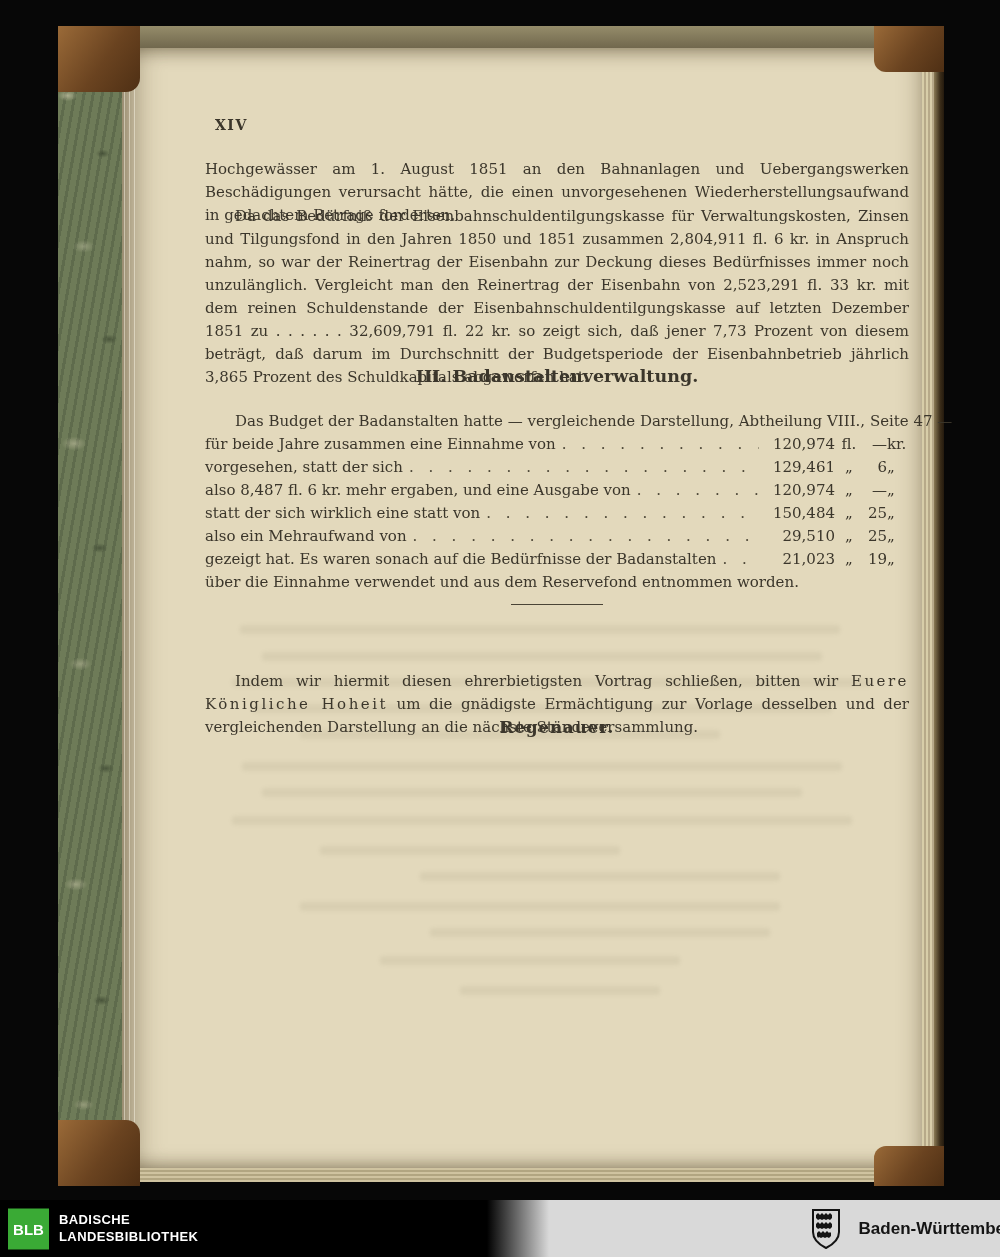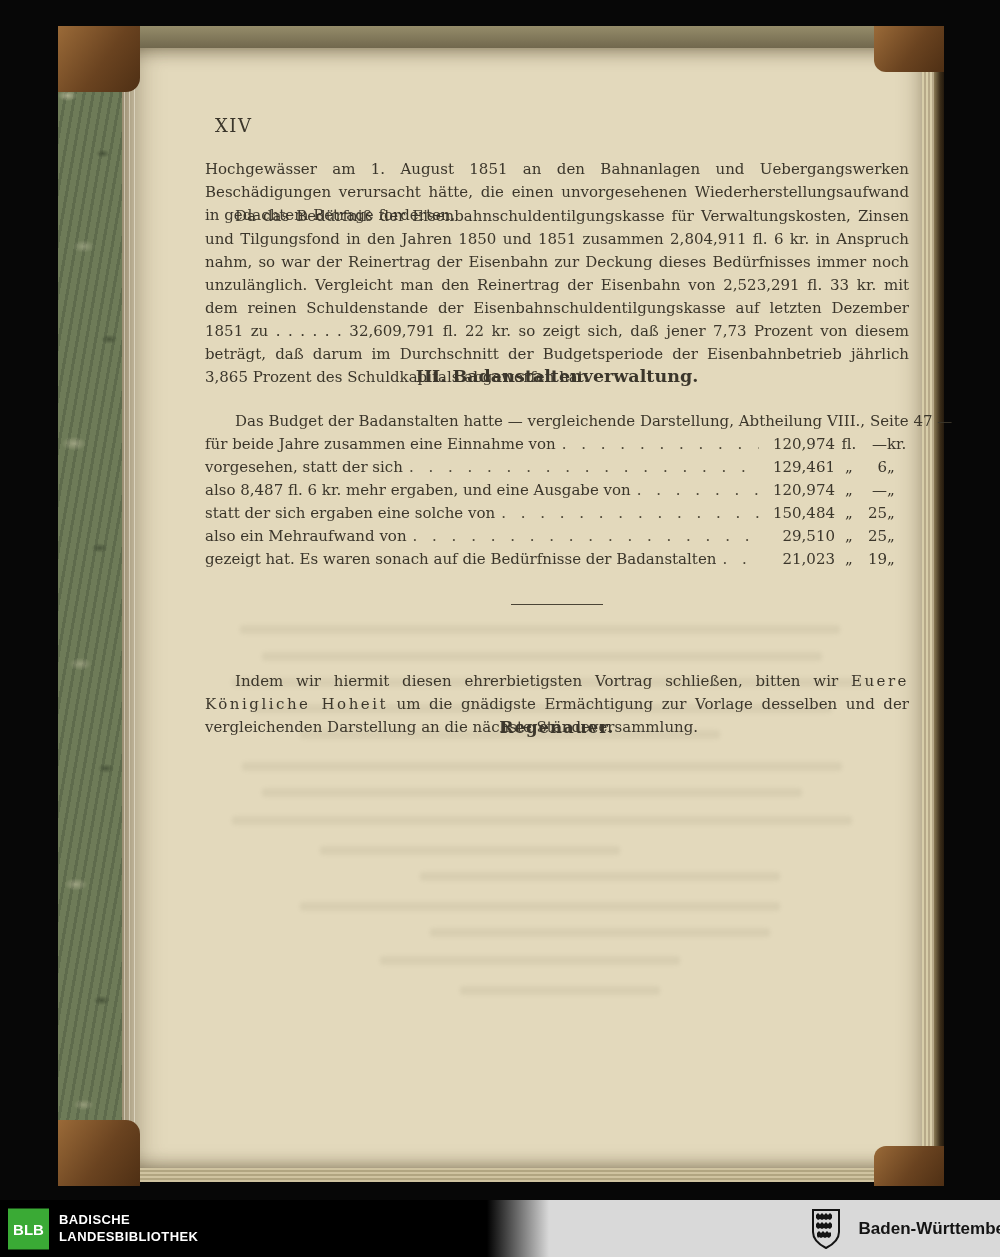--- a/index.html
+++ b/index.html
@@ -49,21 +49,21 @@
     background:linear-gradient(to right,#8a7a55,#3c2e1a 60%,#241a0e);}
   .bottom-strip{position:absolute;left:64px;bottom:4px;width:790px;height:14px;
     background:repeating-linear-gradient(0deg,#cfc3a0 0 2px,#b1a581 2px 4px);}
 
   
   .ghost{position:absolute;height:9px;background:#6b6548;opacity:.09;filter:blur(2px);border-radius:3px;}
 
   
   .content{position:absolute;left:205px;top:110px;width:704px;color:#3b362b;
     font-size:15px;line-height:23px;}
-  .pagenum{position:absolute;left:10px;top:4px;font-weight:normal;font-size:18px;letter-spacing:1.5px;}
+  .pagenum{position:absolute;left:10px;top:4px;font-weight:bold;font-size:14px;letter-spacing:1.5px;}
   .para{position:absolute;left:0;width:100%;text-align:justify;}
   .p1{top:48px;}
   .p2{top:95px;text-indent:30px;}
   .heading{position:absolute;top:255px;width:100%;text-align:center;font-weight:bold;font-size:17.5px;}
   .budget{position:absolute;top:300px;width:100%;}
   .budget-intro{text-indent:30px;white-space:nowrap;}
   .brow{display:flex;align-items:baseline;}
   .brow .lbl{white-space:nowrap;}
   .brow .dots{flex:1;overflow:hidden;white-space:nowrap;letter-spacing:5px;color:#4e4838;padding:0 6px;}
   .brow .amt{width:76px;text-align:right;white-space:nowrap;}
@@ -152,21 +152,21 @@
       </div>
       <div class="brow">
         <span class="lbl">also 8,487 fl. 6 kr. mehr ergaben, und eine Ausgabe von</span>
         <span class="dots">. . . . . . . . . . . . . . . . . . . . . . . . . . . . . . . . . . . . . . . . . . . . . . . . . .</span>
         <span class="amt">120,974</span>
         <span class="u1">„</span>
         <span class="kr">—</span>
         <span class="u2">„</span>
       </div>
       <div class="brow">
-        <span class="lbl">statt der sich ergaben eine solche von</span>
+        <span class="lbl">statt der sich wirklich eine statt von</span>
         <span class="dots">. . . . . . . . . . . . . . . . . . . . . . . . . . . . . . . . . . . . . . . . . . . . . . . . . .</span>
         <span class="amt">150,484</span>
         <span class="u1">„</span>
         <span class="kr">25</span>
         <span class="u2">„</span>
       </div>
       <div class="brow">
         <span class="lbl">also ein Mehraufwand von</span>
         <span class="dots">. . . . . . . . . . . . . . . . . . . . . . . . . . . . . . . . . . . . . . . . . . . . . . . . . .</span>
         <span class="amt">29,510</span>
@@ -176,20 +176,21 @@
       </div>
       <div class="brow">
         <span class="lbl">gezeigt hat. Es waren sonach auf die Bedürfnisse der Badanstalten</span>
         <span class="dots">. . . . . . . . . . . . . . . . . . . . . . . . . . . . . . . . . . . . . . . . . . . . . . . . . .</span>
         <span class="amt">21,023</span>
         <span class="u1">„</span>
         <span class="kr">19</span>
         <span class="u2">„</span>
       </div>
 
+      <div>über die Einnahme verwendet und aus dem Reservefond entnommen worden.</div>
     </div>
 
     <div class="divider"></div>
 
     <div class="closing"><span>Indem wir hiermit diesen ehrerbietigsten Vortrag schließen, bitten wir </span><span class="sperr">Euere Königliche Hoheit</span><span> um die gnädigste Ermächtigung zur Vorlage desselben und der vergleichenden Darstellung an die nächste Ständeversammlung.</span></div>
 
     <div class="signature">Regenauer.</div>
   </div>
 
   <div class="footer">

